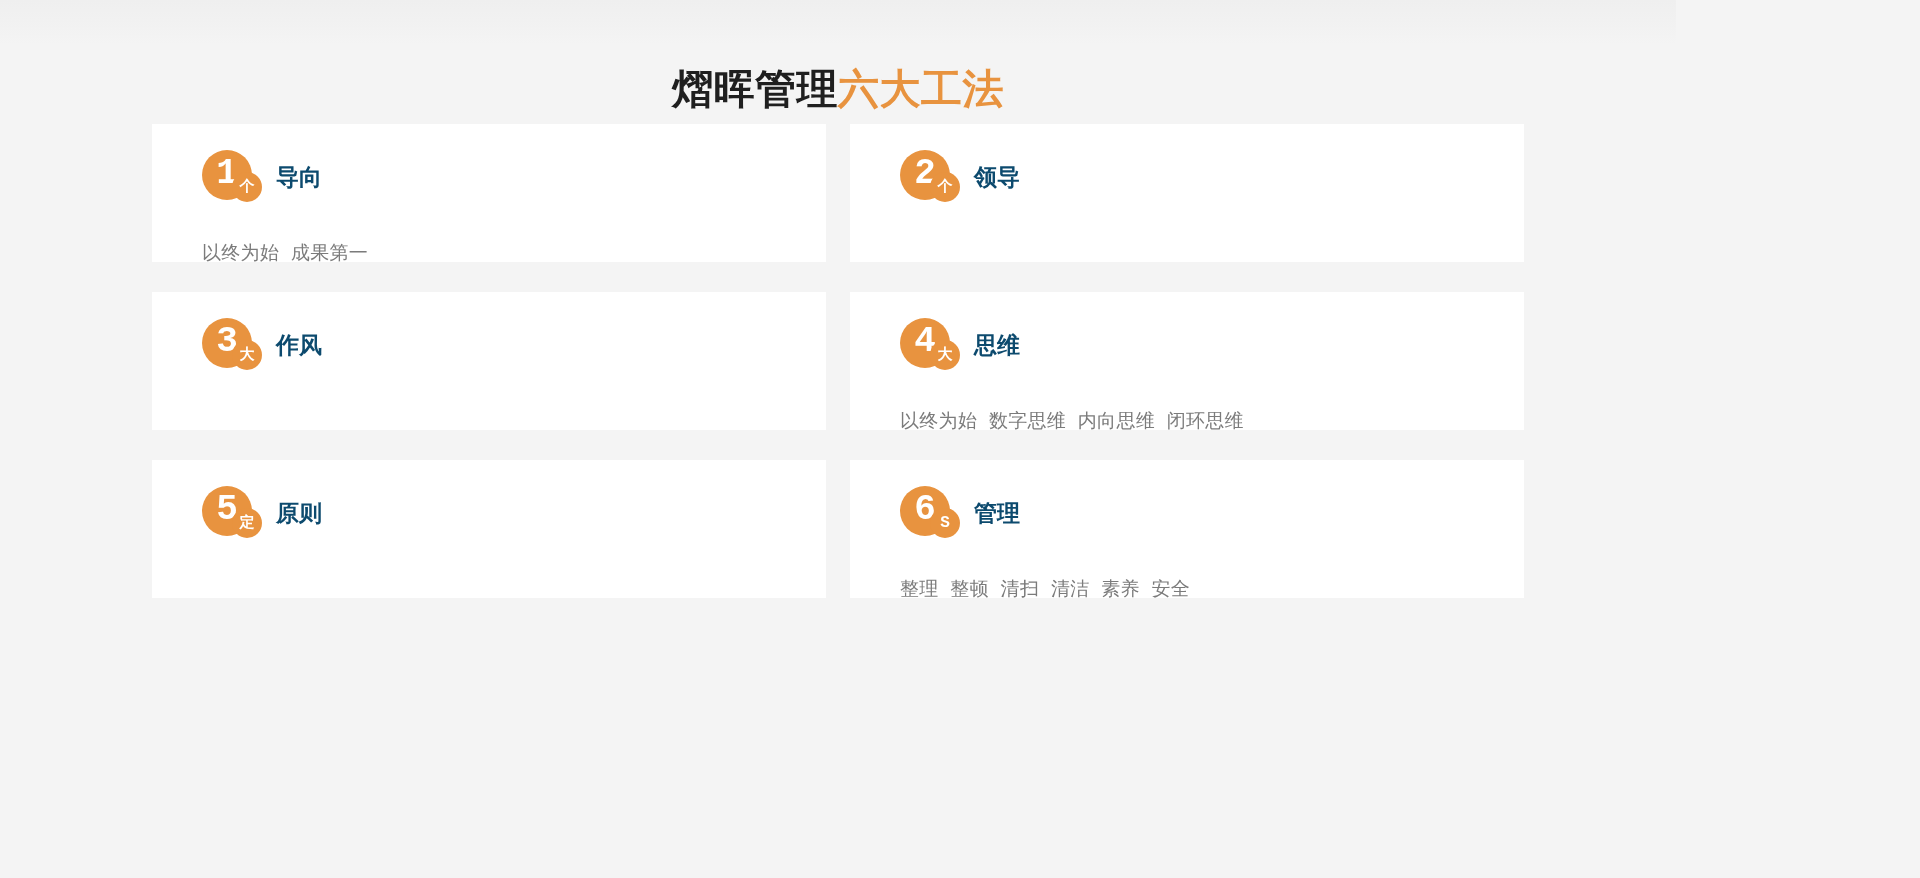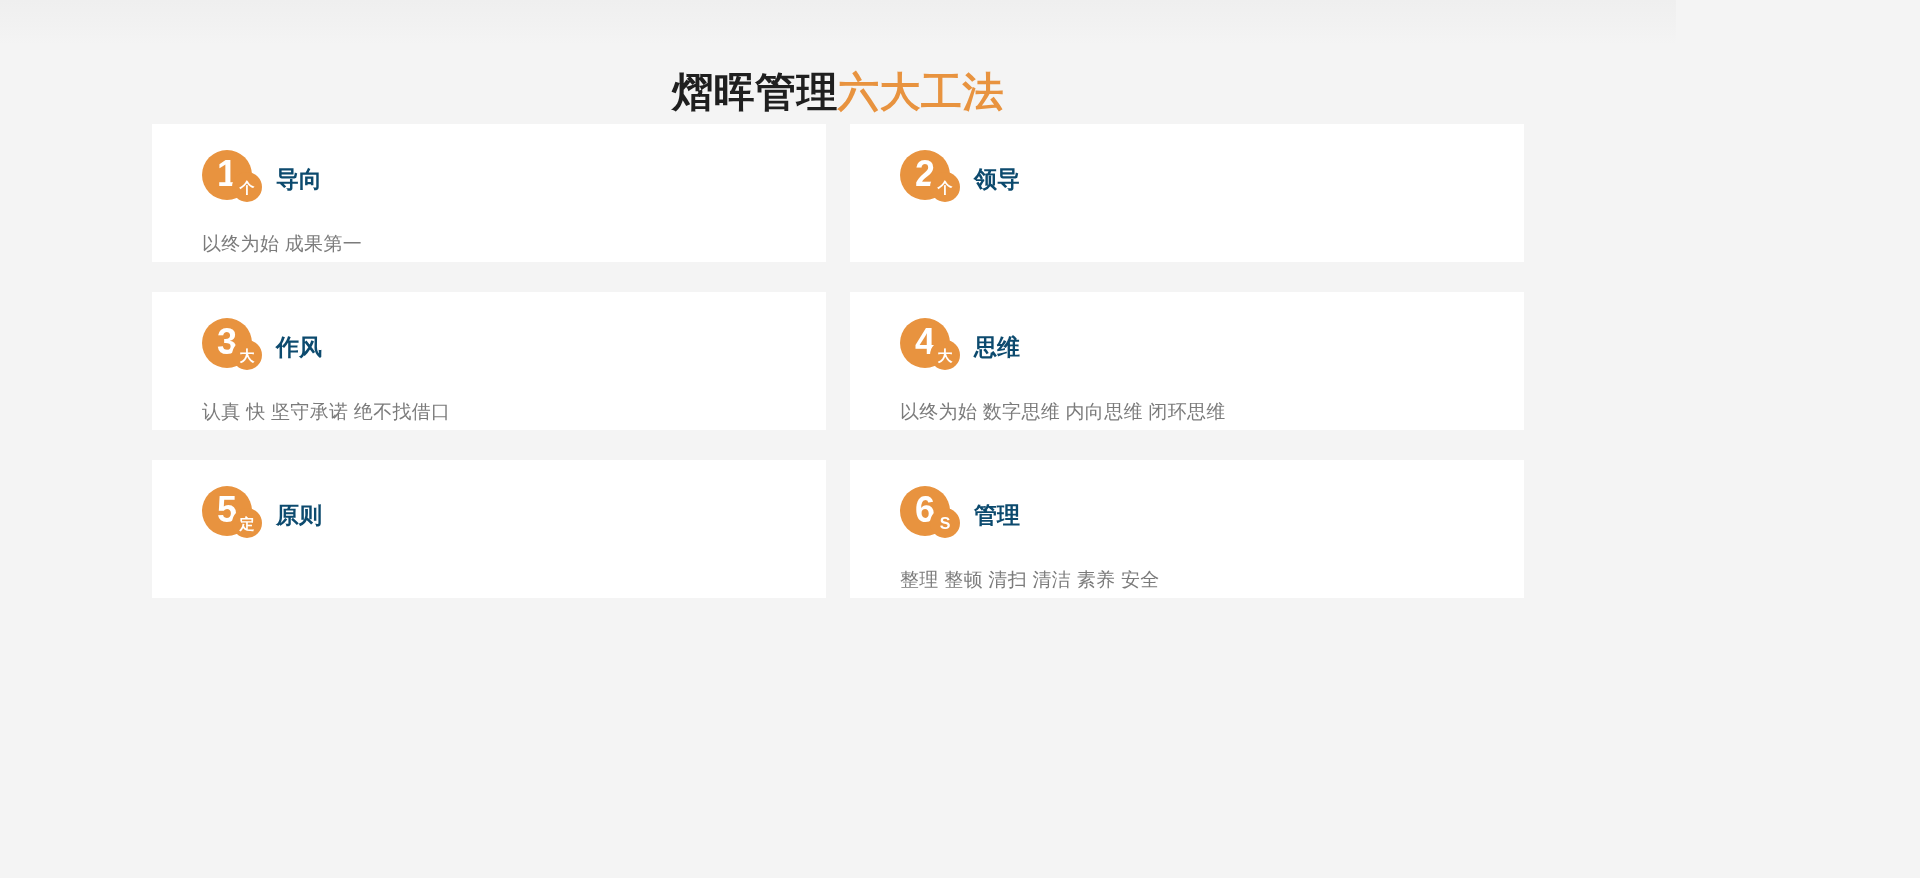--- a/index.html
+++ b/index.html
@@ -16,20 +16,21 @@
     background: #f4f4f4;
     color: #333;
     -webkit-font-smoothing: antialiased;
   }
 
   .page {
     position: relative;
     width: 1676px;
     height: 878px;
     background: linear-gradient(to bottom, #efefef 0px, #f1f1f1 20px, #f4f4f4 44px, #f4f4f4 100%);
+    font-family: Liberation Mono, monospace;
   }
 
   
   .title-wrap {
     width: 100%;
     text-align: center;
     padding-top: 66px;
     height: 118px;
   }
 
@@ -128,21 +129,21 @@
     font-size: 23px;
     line-height: 28px;
     font-weight: 700;
     color: #0c4a6e;
     margin-left: 12px;
     white-space: nowrap;
   }
 
   
   .card-desc {
-    margin-top: 22px;
+    margin-top: 32px;
     font-size: 19px;
     line-height: 28px;
     color: #7b7b7b;
     font-weight: 400;
     white-space: nowrap;
     letter-spacing: 0.3px;
   }
 </style>
 </head>
 <body>
@@ -191,21 +192,20 @@
         <div class="badge">
           <div class="badge-main">
             <span class="badge-num">3</span>
           </div>
           <div class="badge-sub">
             <span class="badge-unit">大</span>
           </div>
         </div>
         <div class="card-title">作风</div>
       </div>
-      <div class="card-desc">认真  快  坚守承诺  绝不找借口</div>
     </div>
 
     <div class="card">
       <div class="card-head">
         <div class="badge">
           <div class="badge-main">
             <span class="badge-num">4</span>
           </div>
           <div class="badge-sub">
             <span class="badge-unit">大</span>

